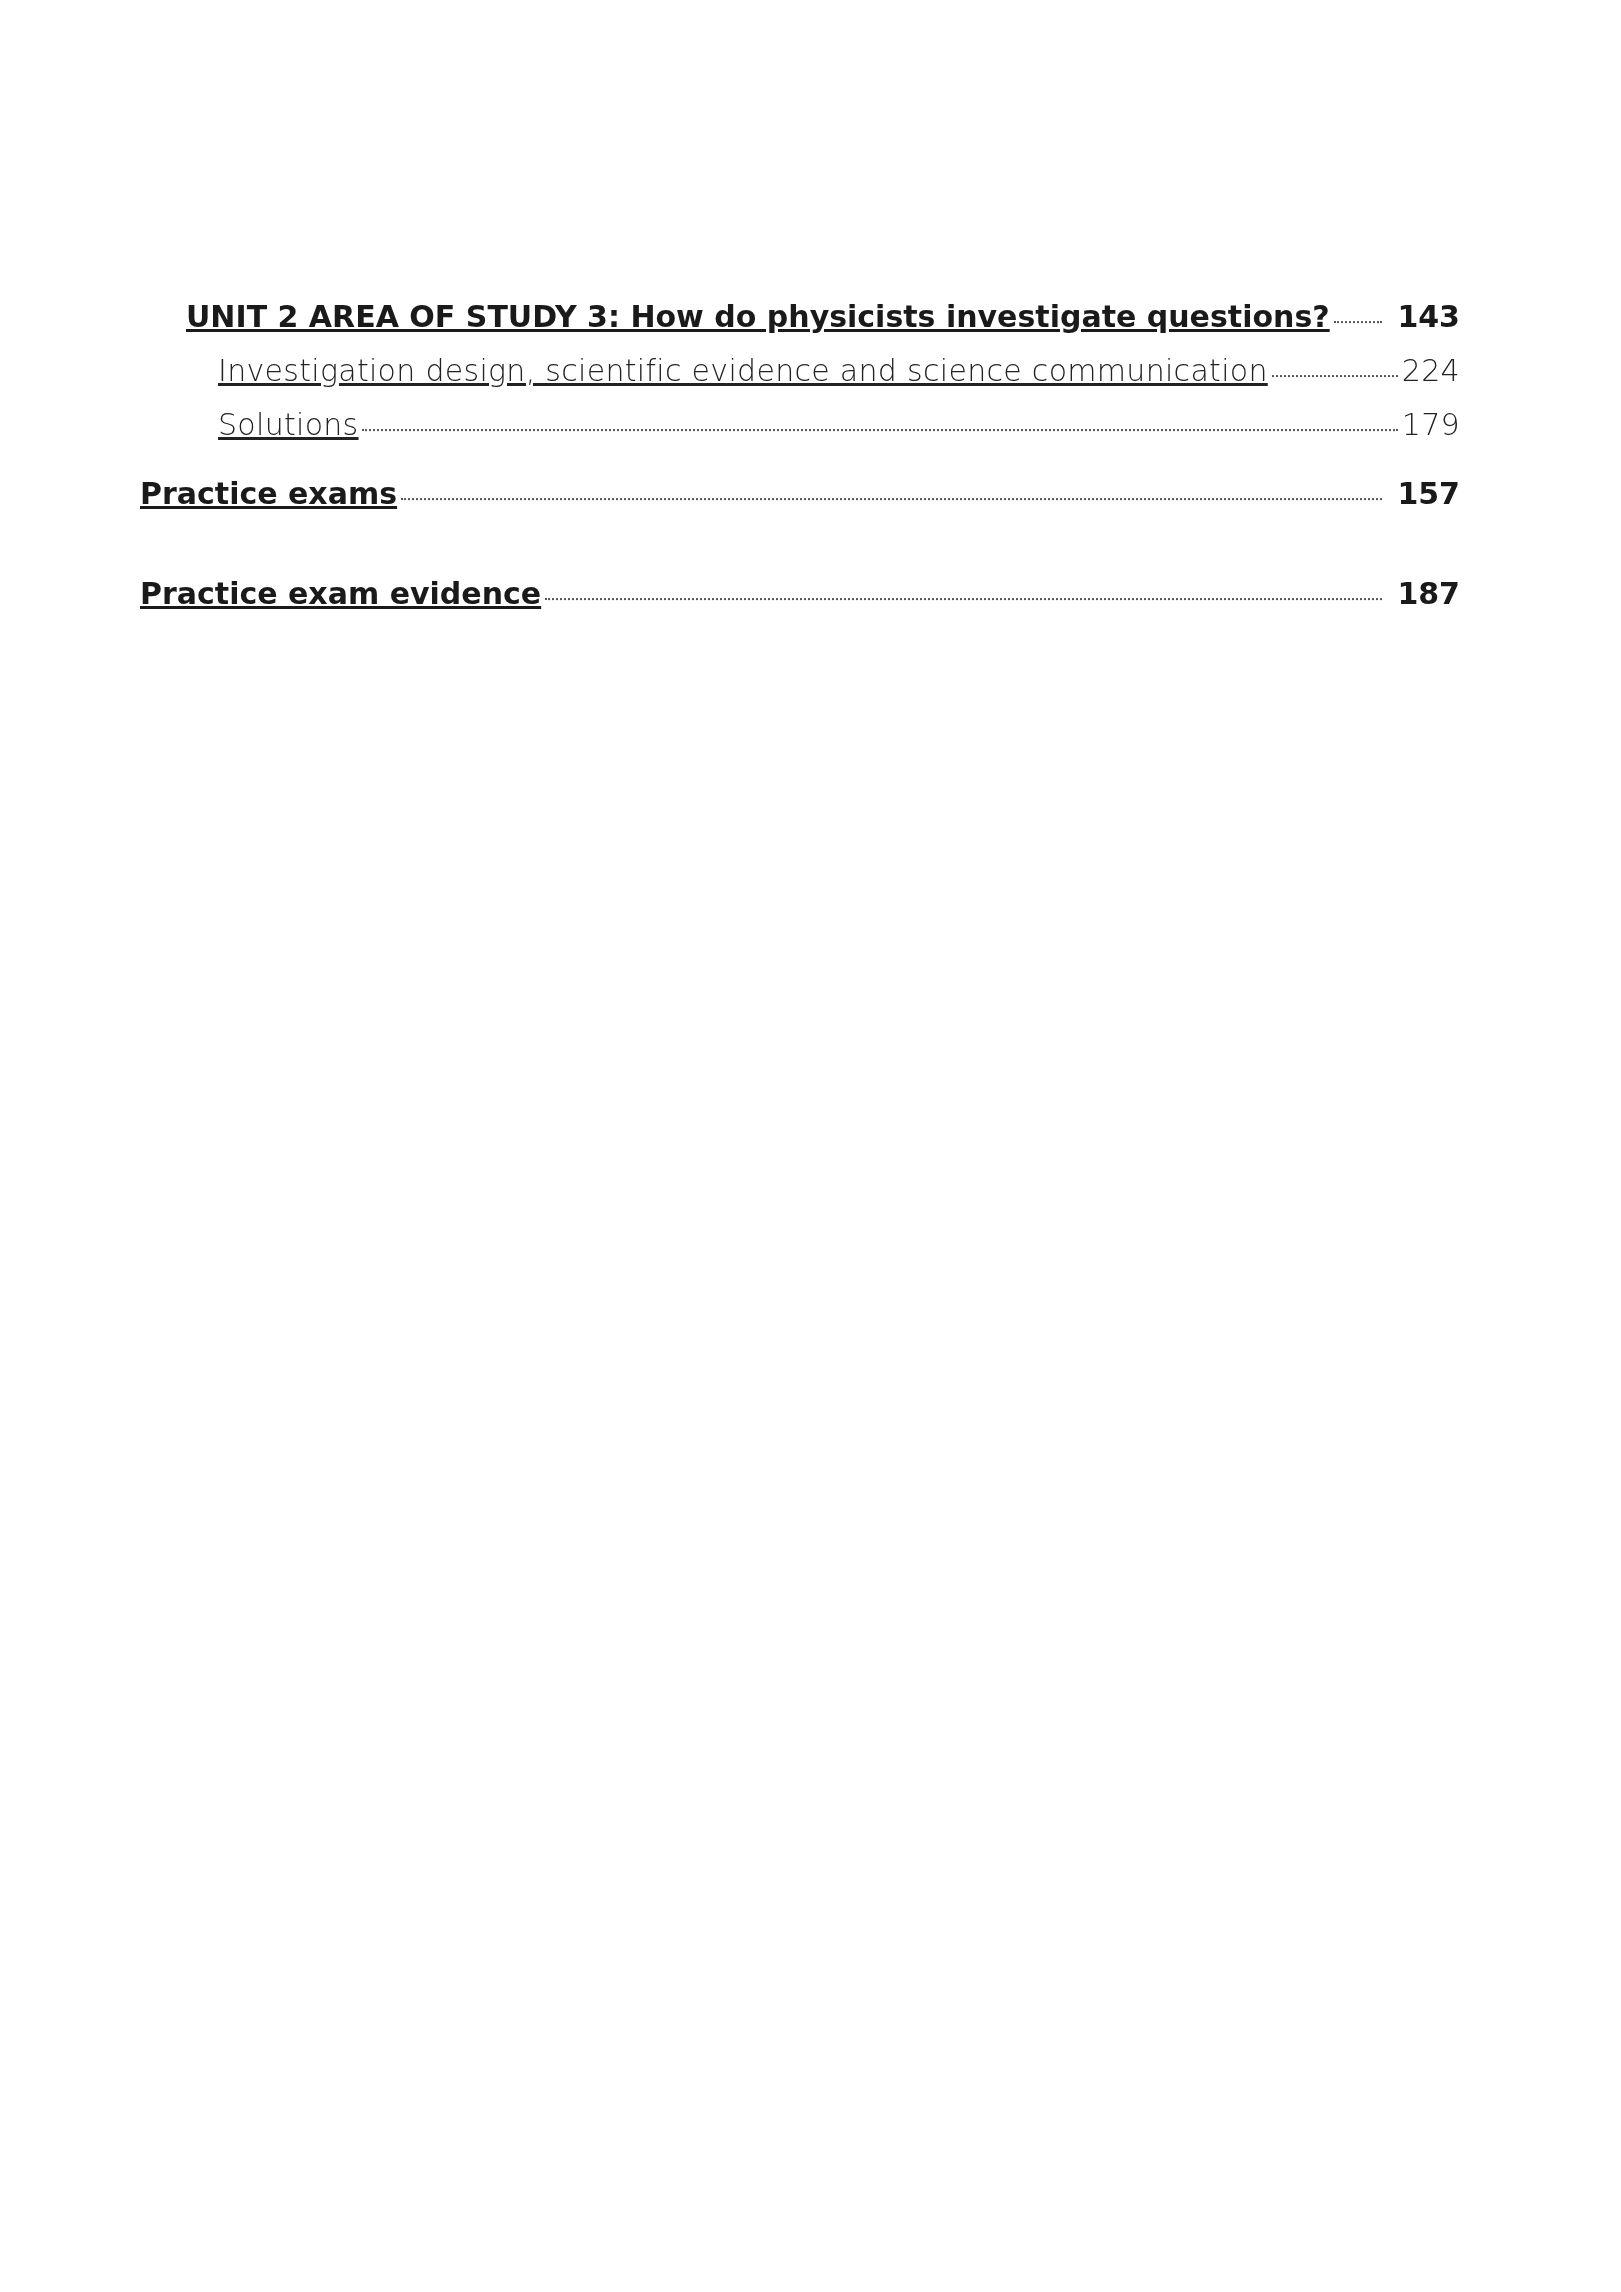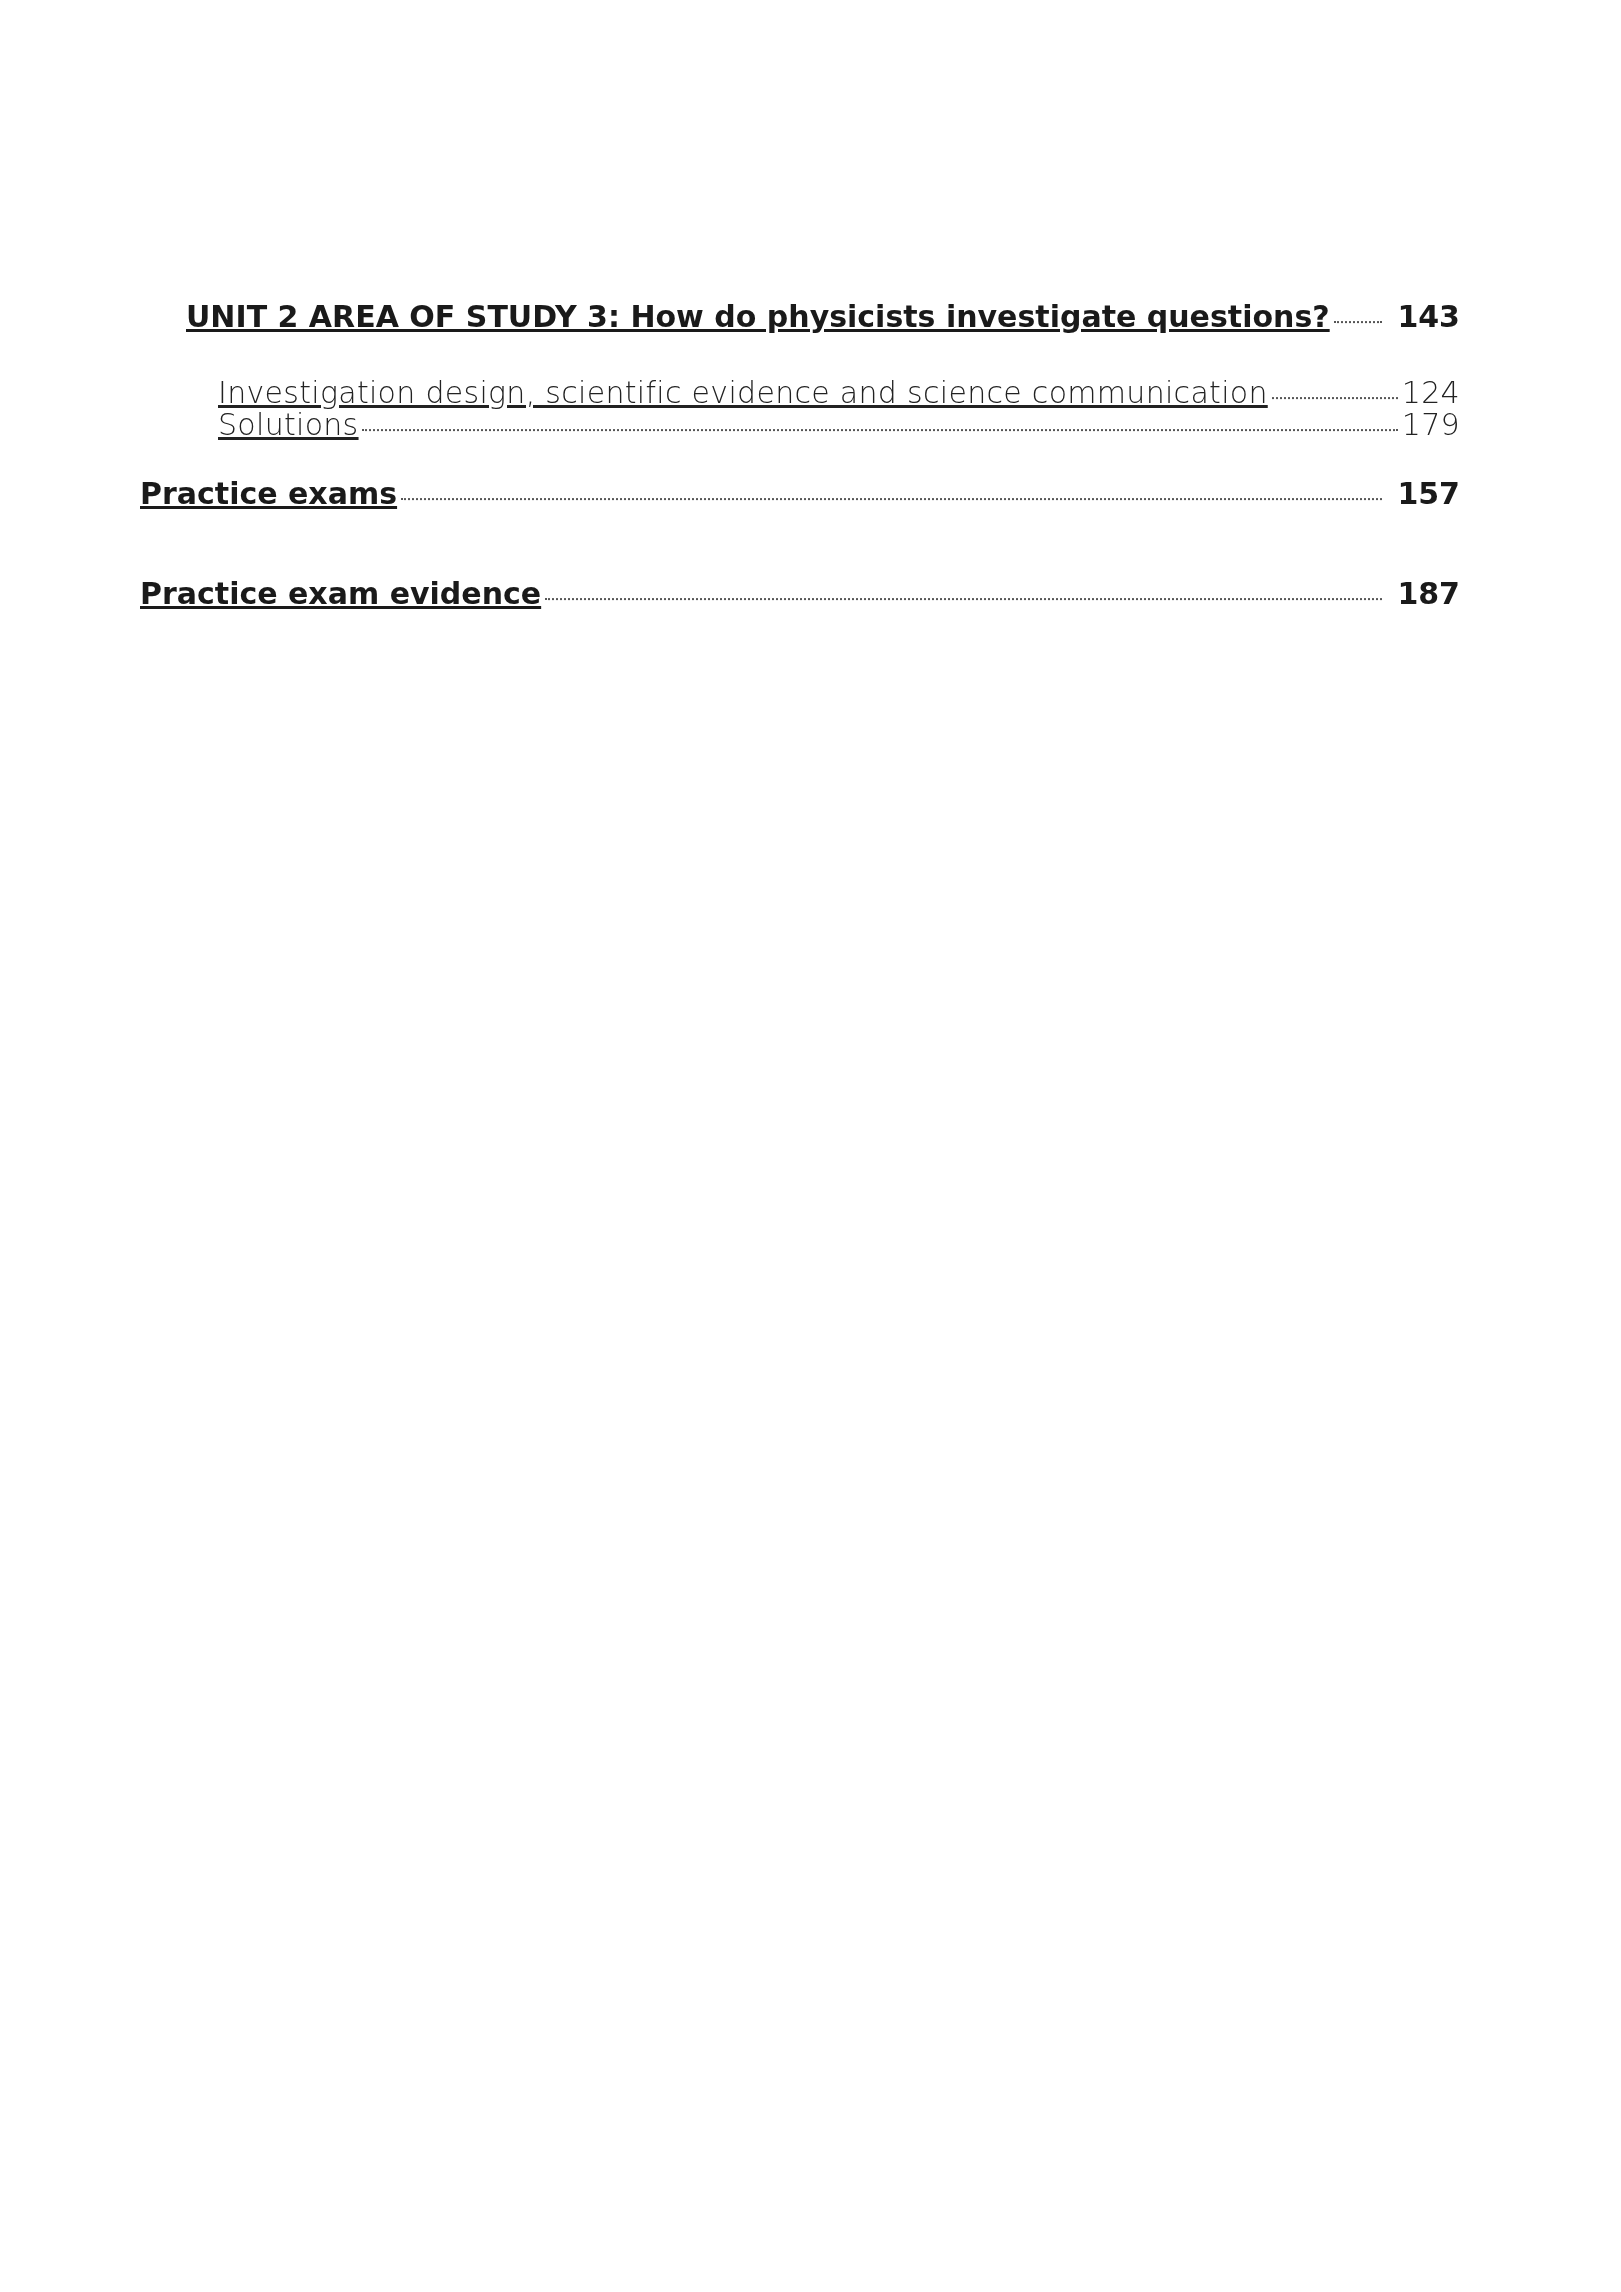--- a/index.html
+++ b/index.html
@@ -5,41 +5,41 @@
     html, body { margin: 0; padding: 0; background: #ffffff; }
     body { width: 1621px; height: 2293px; position: relative; overflow: hidden;
            font-family: "DejaVu Sans", sans-serif; color: #1a1a1a; }
     .toc { position: absolute; left: 0; top: 0; width: 1621px; }
     .entry { position: absolute; display: flex; align-items: baseline; right: 161px; white-space: nowrap; }
     .entry .label { flex: 0 0 auto; text-decoration: underline; }
     .entry .leader { flex: 1 1 auto; border-bottom: 2px dotted #555; margin: 0 3.9px; transform: translateY(-3.9px); min-width: 19.6px; }
     .entry .page { flex: 0 0 auto; }
     .unit { left: 186px; top: 299px; font-size: 30px; font-weight: 600; }
     .sub { font-size: 30px; font-weight: 300; color: #222; letter-spacing: 0.3px; }
-    .sub1 { left: 218px; top: 353px; margin-top: 22px; }
+    .sub1 { left: 218px; top: 353px; }
     .sub2 { left: 218px; top: 407px; }
     .main { left: 140px; font-size: 30px; font-weight: 700; }
     .main1 { top: 476px; }
     .main2 { top: 576px; }
     .unit .page, .main .page { font-weight: 700; margin-left: 11px; }
   </style>
 </head>
 <body>
 
 <div class="toc">
   <div class="entry unit">
     <span class="label">UNIT 2 AREA OF STUDY 3: How do physicists investigate questions?</span>
     <span class="leader"></span>
     <span class="page">143</span>
   </div>
 
   <div class="entry sub sub1">
     <span class="label">Investigation design, scientific evidence and science communication</span>
     <span class="leader"></span>
-    <span class="page">124</span>
+    <span class="page">224</span>
   </div>
 
   <div class="entry sub sub2">
     <span class="label">Solutions</span>
     <span class="leader"></span>
     <span class="page">179</span>
   </div>
 
   <div class="entry main main1">
     <span class="label">Practice exams</span>

